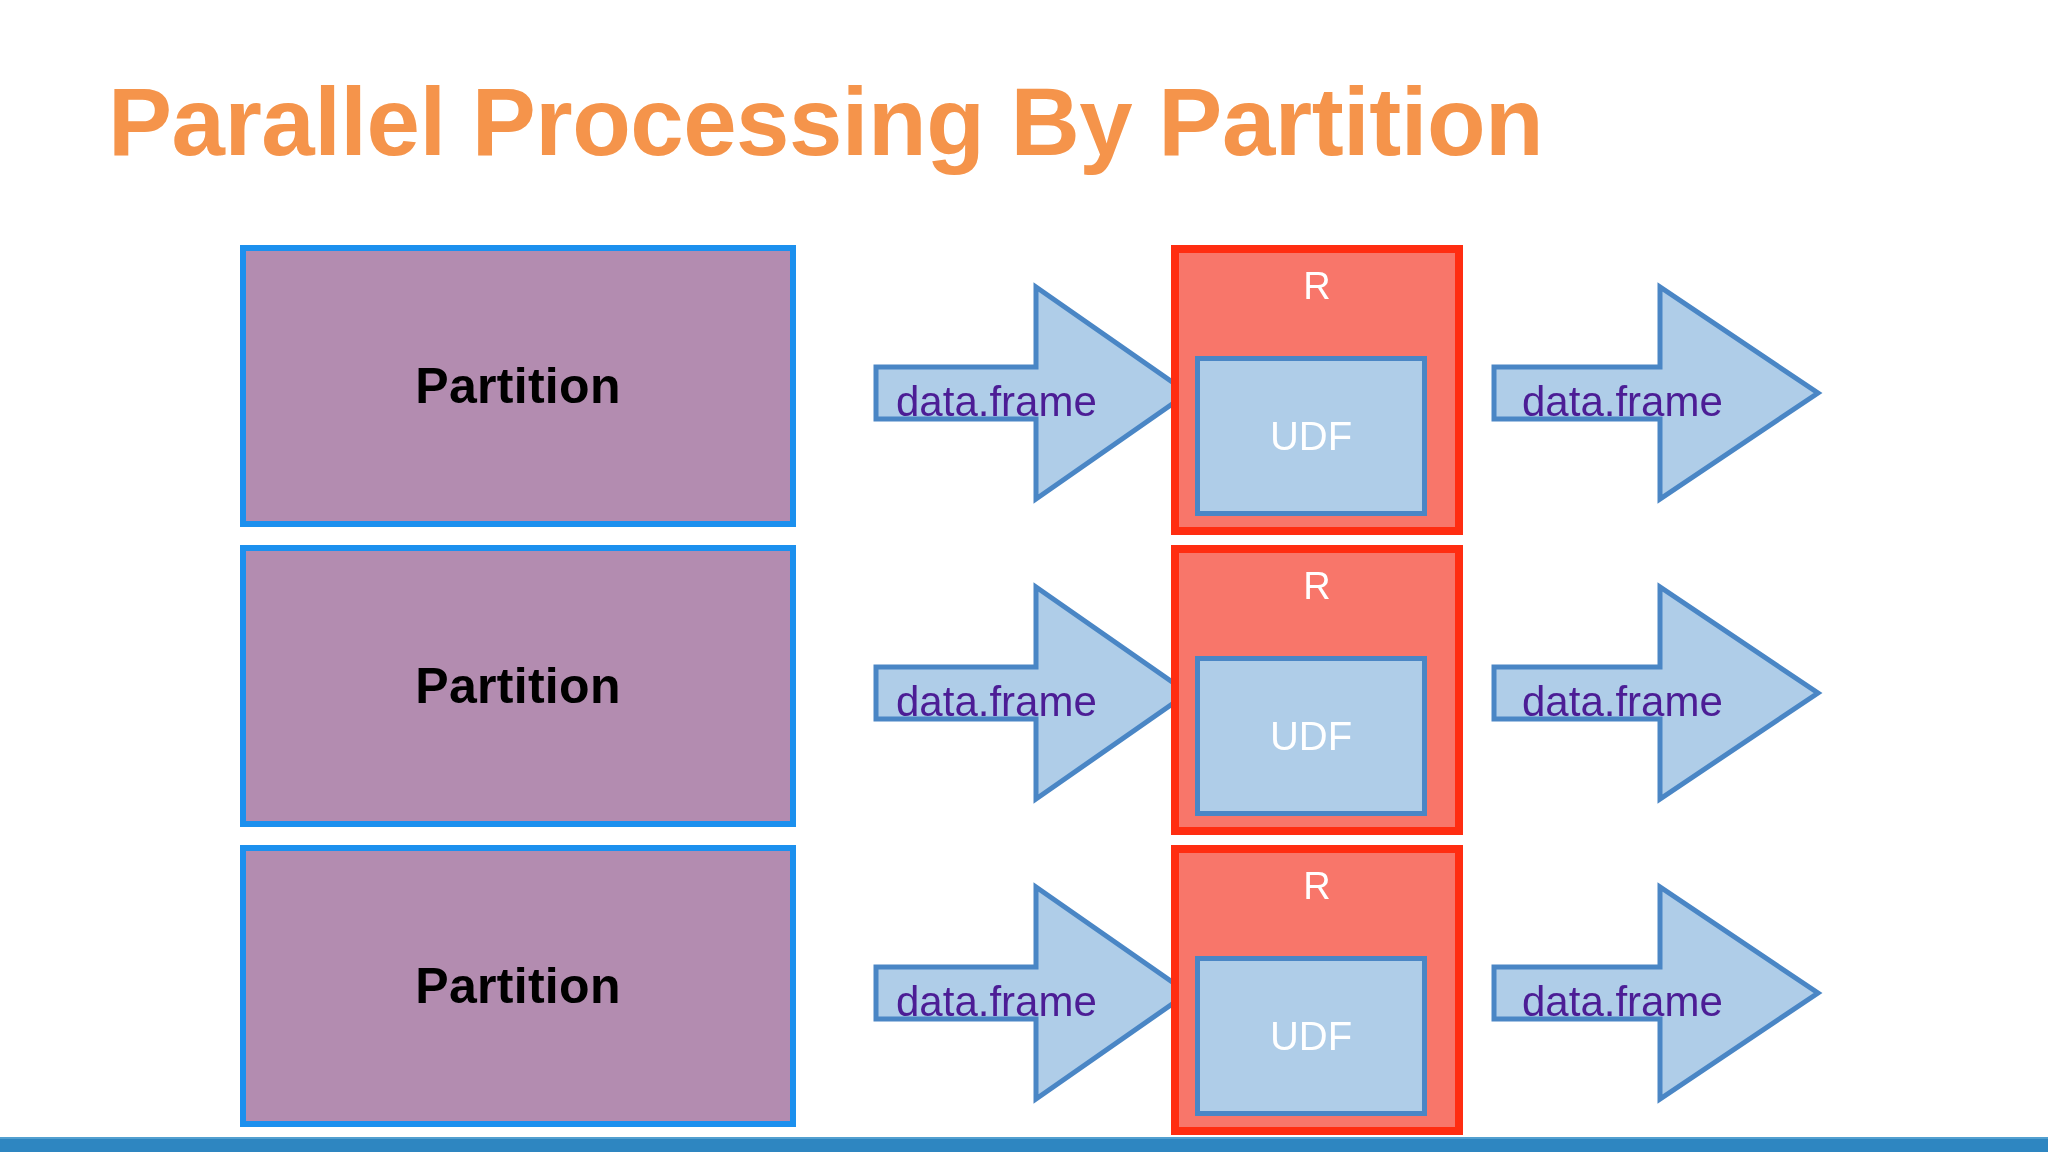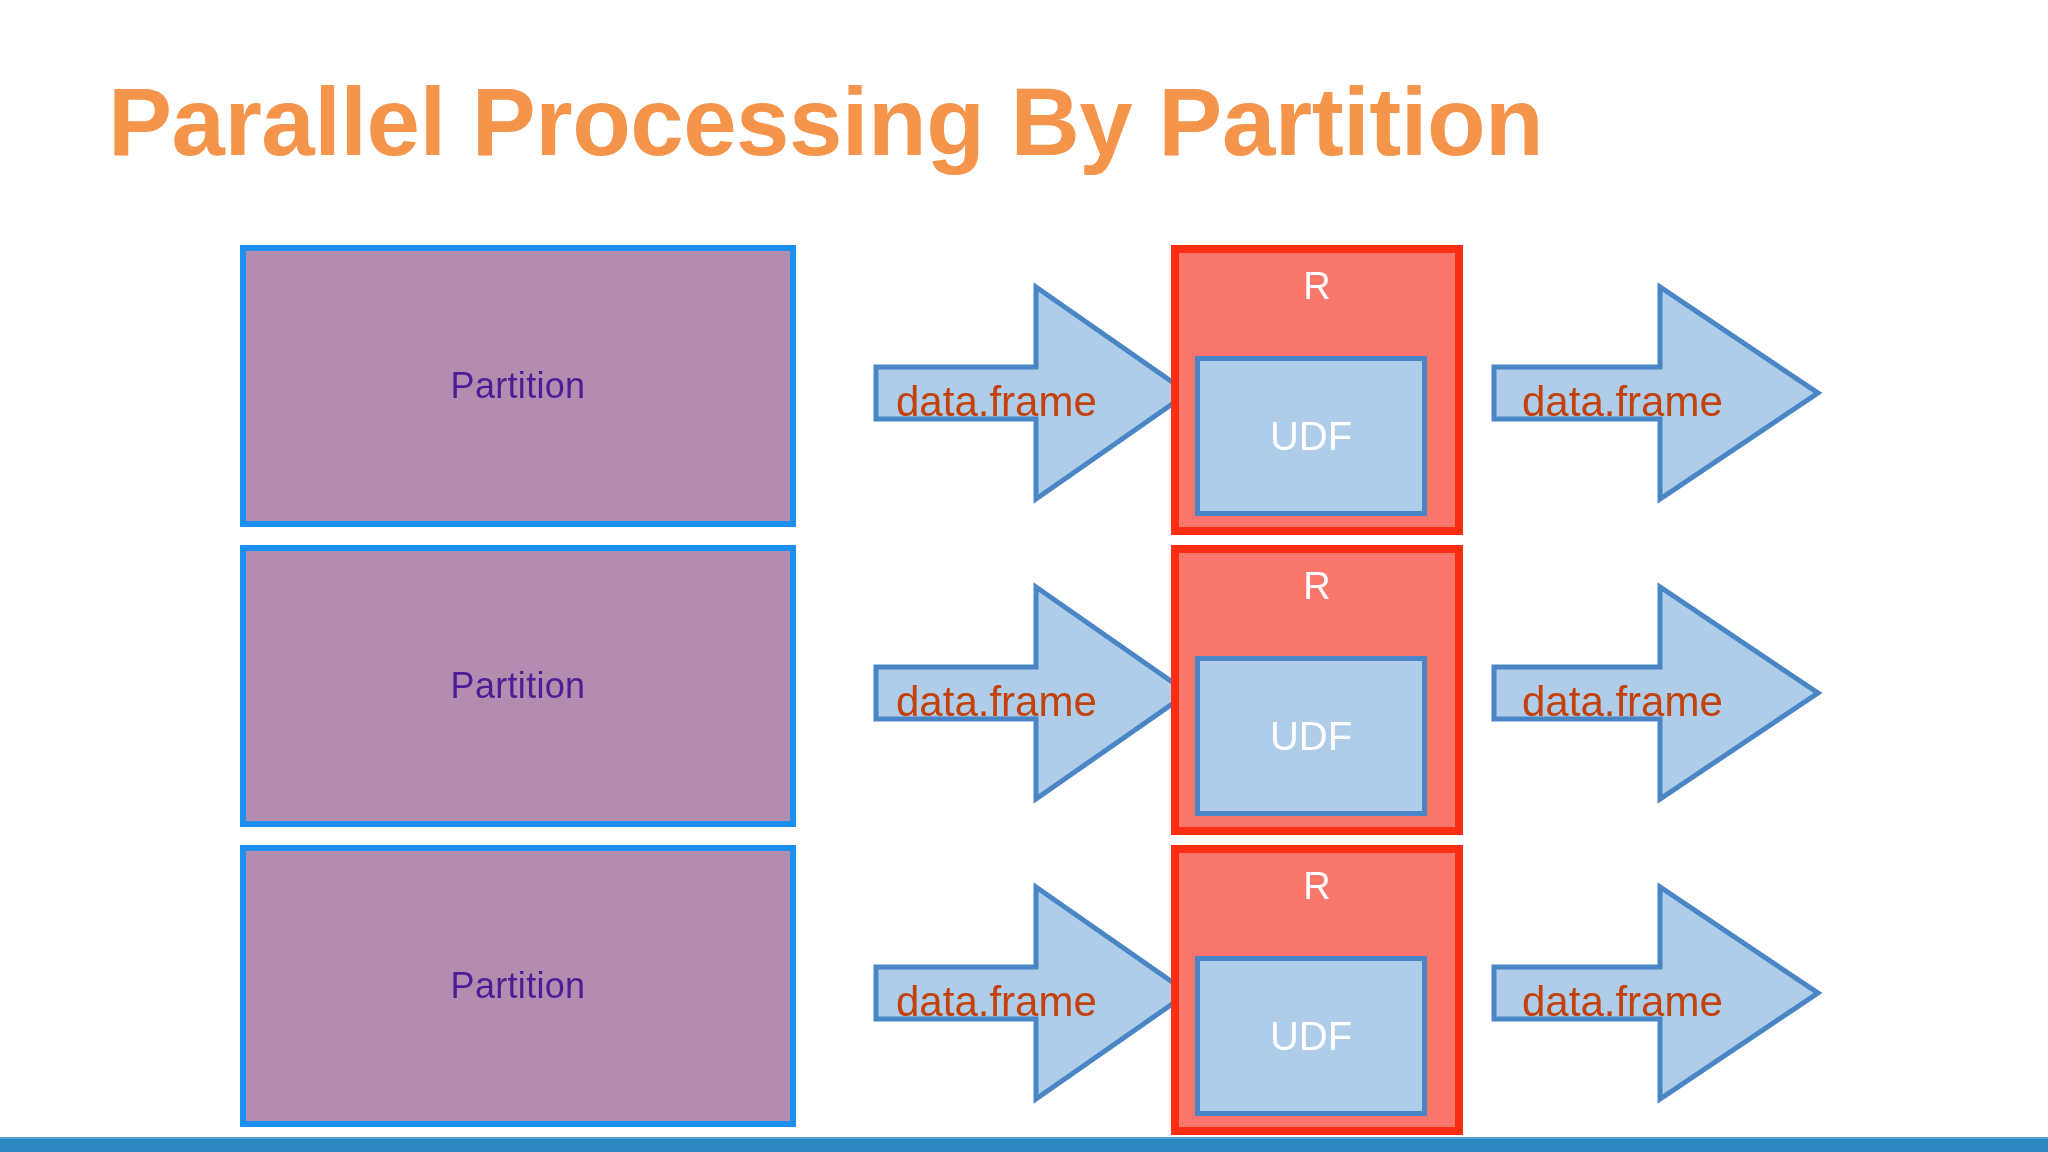--- a/index.html
+++ b/index.html
@@ -65,23 +65,23 @@
     width: 556px;
     height: 282px;
     background: #B38CB0;
     border: 6px solid #1C90EE;
     box-sizing: border-box;
     display: flex;
     align-items: center;
     justify-content: center;
   }
   .partition-label {
-    color: #4c1d95;
-    font-size: 36px;
-    font-weight: normal;
+    color: #000000;
+    font-size: 50px;
+    font-weight: bold;
     letter-spacing: 0.3px;
   }
 
   
   .arrow {
     position: absolute;
     top: 22px;
     width: 320px;
     height: 252px;
   }
@@ -93,21 +93,21 @@
   }
   .arrow-left  { left: 874px; width: 318px; }
   .arrow-right { left: 1492px; width: 330px; }
 
   .arrow-label {
     position: absolute;
     top: 104px;
     height: 62px;
     line-height: 62px;
     font-size: 42px;
-    color: #c2410c;
+    color: #4c1d95;
     white-space: nowrap;
     pointer-events: none;
   }
   .arrow-left .arrow-label  { left: 22px; }
   .arrow-right .arrow-label { left: 30px; }
 
   
   .r-box {
     position: absolute;
     left: 1171px;

